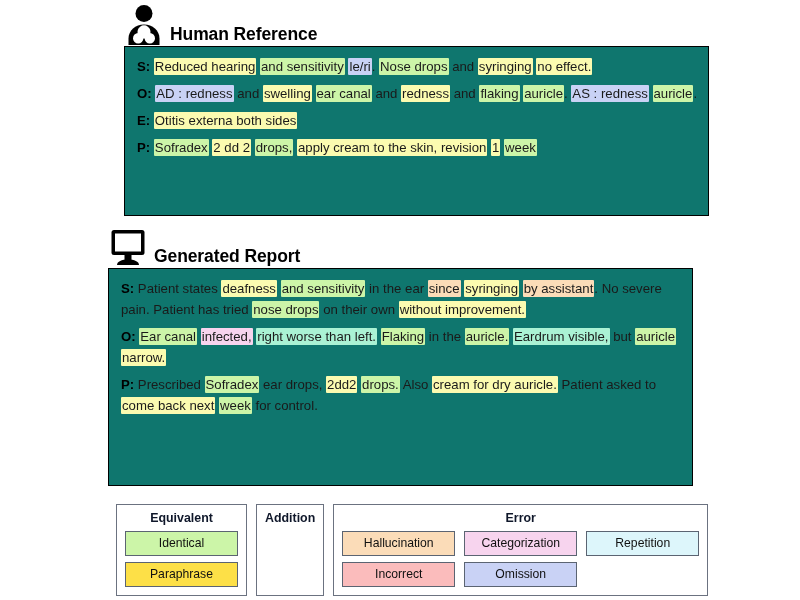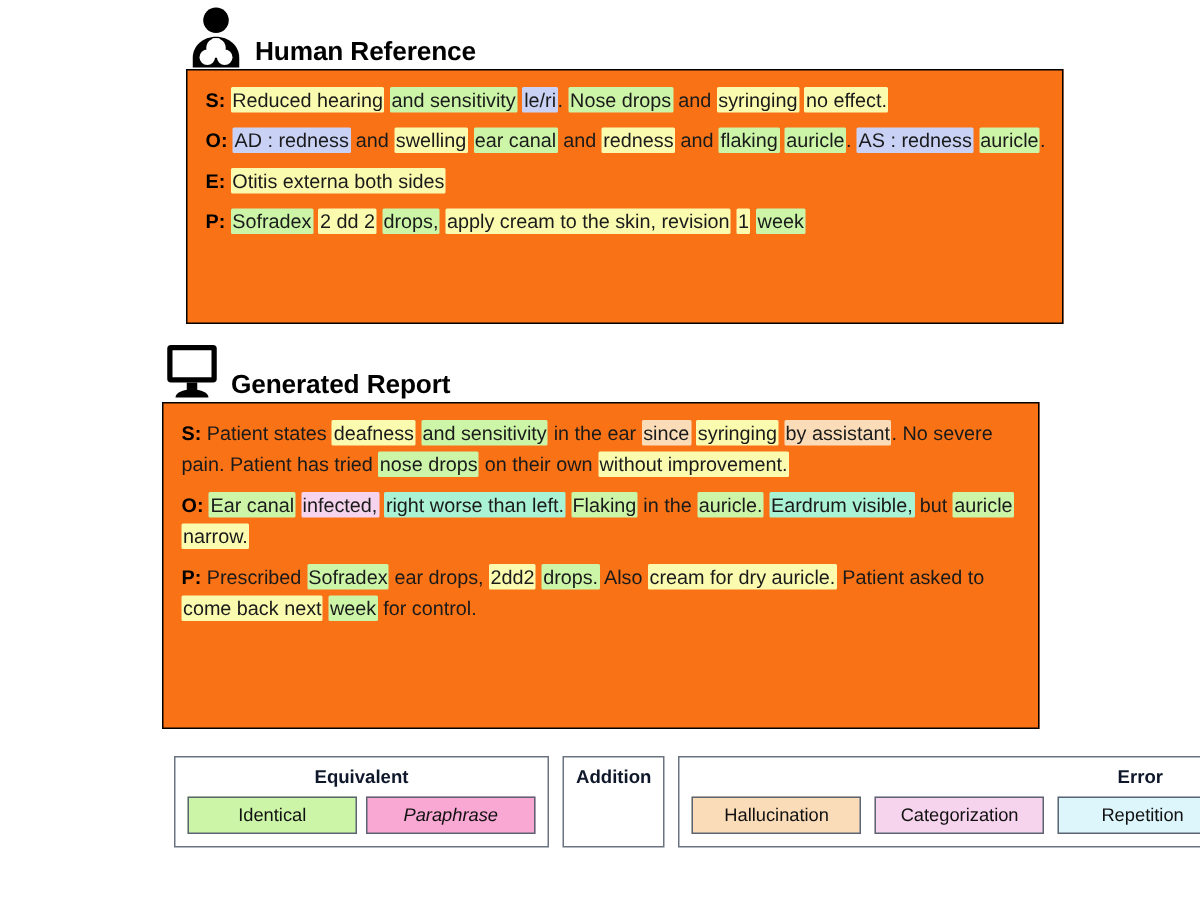--- a/index.html
+++ b/index.html
@@ -39,21 +39,21 @@
     font-size: 17.5px;
     font-weight: bold;
     line-height: 1;
     padding-bottom: 3px;
     letter-spacing: -0.1px;
   }
 
   
   .report-box {
     border: 1.6px solid #000000;
-    background: #f97316;
+    background: #0f766e;
     box-sizing: border-box;
     padding: 9px 0 9px 12px;
   }
 
   .line {
     font-size: 13.2px;
     line-height: 21px;
     margin: 0 0 6px 0;
     color: #1a1a1a;
   }
@@ -89,21 +89,21 @@
   }
   .legend-group-title {
     text-align: center;
     font-size: 12.4px;
     font-weight: bold;
     margin-bottom: 6px;
     color: #0f172a;
   }
   .legend-rows {
     display: flex;
-    flex-direction: row;
+    flex-direction: column;
     gap: 6px;
   }
   .legend-row {
     display: flex;
     gap: 9px;
   }
   .chip {
     border: 1.3px solid #5b6472;
     box-sizing: border-box;
     height: 25px;
@@ -167,21 +167,21 @@
   </div>
 
   <div class="legend" style="position:absolute; left:116px; top:504px;">
       <div class="legend-group">
         <div class="legend-group-title">Equivalent</div>
         <div class="legend-rows">
           <div class="legend-row">
             <div class="chip chip-w-err" style="background: rgb(204, 245, 168);">Identical</div>
           </div>
           <div class="legend-row">
-            <div class="chip chip-w-err" style="background: #f9a8d4; font-style: italic;">Paraphrase</div>
+            <div class="chip chip-w-err" style="background: #fde047;">Paraphrase</div>
           </div>
         </div>
       </div>
       <div class="legend-group">
         <div class="legend-group-title">Addition</div>
       </div>
       <div class="legend-group">
         <div class="legend-group-title">Error</div>
         <div class="legend-rows">
           <div class="legend-row">

